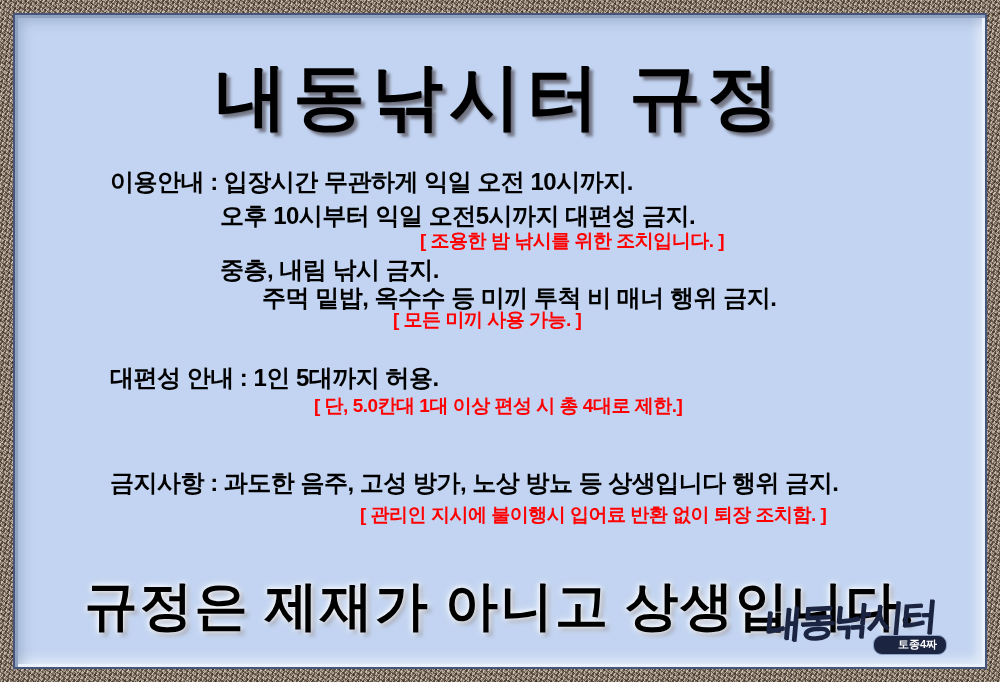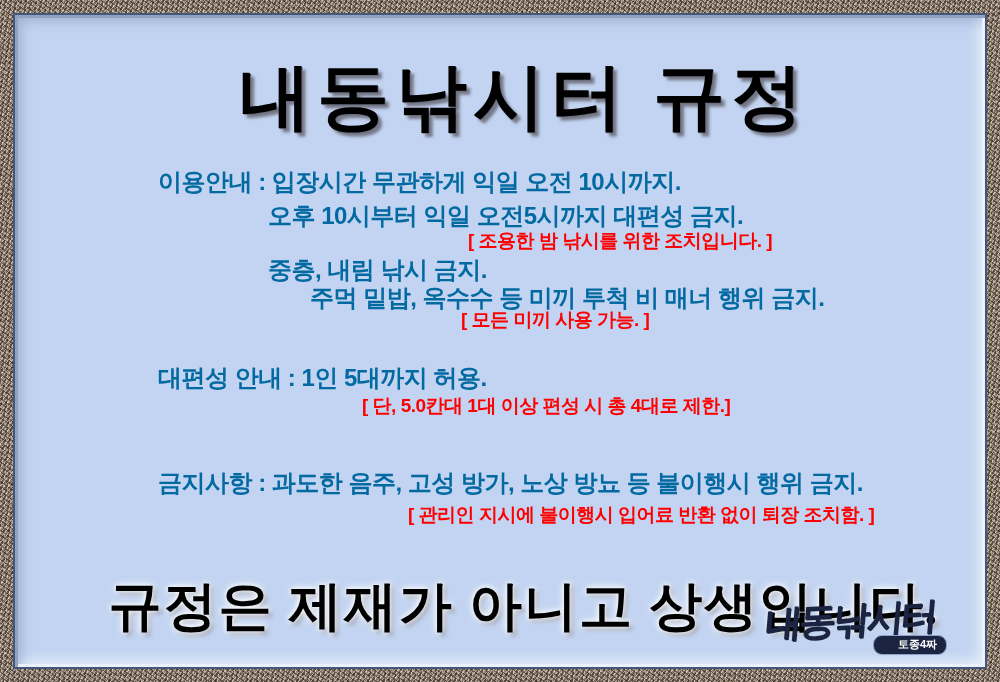--- a/index.html
+++ b/index.html
@@ -22,39 +22,39 @@
   .panel{
     position:absolute;inset:13px;
     background:#c2d4f1;
     border:2px solid #46567a;
     box-shadow:
       inset 3px 3px 0 #90a2c2,
       inset -3px -3px 0 #e9f1fd,
       inset 7px 7px 12px rgba(100,120,155,.35),
       inset -7px -7px 12px rgba(255,255,255,.6);
   }
-  .line{position:absolute;white-space:nowrap;padding-left:48px;}
+  .line{position:absolute;white-space:nowrap;}
   .title{
     left:0;right:0;top:34px;text-align:center;
     font-family:"Liberation Serif","DejaVu Serif",serif;
     font-weight:700;font-size:72px;letter-spacing:6px;color:#000;
     text-shadow:4px 4px 3px rgba(105,105,118,.85), 1px 1px 0 rgba(90,90,100,.6);
   }
   .body-line{
-    font-weight:700;font-size:24px;color:#0369a1;letter-spacing:-0.5px;
+    font-weight:700;font-size:24px;color:#000000;letter-spacing:-0.5px;
   }
   .note-line{
     font-weight:700;font-size:19px;color:#ff0000;letter-spacing:-0.5px;
   }
   .u1{left:95px;top:151px;}
   .u2{left:205px;top:185px;text-align:right;}
   .n1{left:405px;top:213px;}
   .u3{left:205px;top:239px;}
   .u4{left:216px;top:267px;margin-left:31px;}
-  .n2{left:398px;top:292px;text-align:right;}
+  .n2{left:378px;top:292px;text-align:right;}
   .r1{left:95px;top:347px;}
   .n3{left:255px;top:378px;margin-left:44px;}
   .p1{left:95px;top:452px;}
   .n4{left:345px;top:487px;text-align:center;}
   .footer-msg{
     left:0;right:0;top:556px;text-align:center;
     font-family:Liberation Serif, serif;
     font-weight:700;font-size:53px;letter-spacing:2px;color:#000;
     text-shadow:0 0 5px #ffffff,0 0 9px #ffffff,3px 3px 4px rgba(125,125,138,.8);
   }
@@ -90,21 +90,21 @@
   <div class="line body-line u1">이용안내 : 입장시간 무관하게 익일 오전 10시까지.</div>
   <div class="line body-line u2">오후 10시부터 익일 오전5시까지 대편성 금지.</div>
   <div class="line note-line n1">[ 조용한 밤 낚시를 위한 조치입니다. ]</div>
   <div class="line body-line u3">중층, 내림 낚시 금지.</div>
   <div class="line body-line u4">주먹 밑밥, 옥수수 등 미끼 투척 비 매너 행위 금지.</div>
   <div class="line note-line n2">[ 모든 미끼 사용 가능. ]</div>
 
   <div class="line body-line r1">대편성 안내 : 1인 5대까지 허용.</div>
   <div class="line note-line n3">[ 단, 5.0칸대 1대 이상 편성 시 총 4대로 제한.]</div>
 
-  <div class="line body-line p1">금지사항 : 과도한 음주, 고성 방가, 노상 방뇨 등 불이행시 행위 금지.</div>
+  <div class="line body-line p1">금지사항 : 과도한 음주, 고성 방가, 노상 방뇨 등 상생입니다 행위 금지.</div>
   <div class="line note-line n4">[ 관리인 지시에 불이행시 입어료 반환 없이 퇴장 조치함. ]</div>
 
   <div class="line footer-msg">규정은 제재가 아니고 상생입니다.</div>
 
   <div class="logo">
     <span class="logo-text">내동낚시터</span>
     <span class="logo-badge">토종4짜</span>
   </div>
 
 </div>

